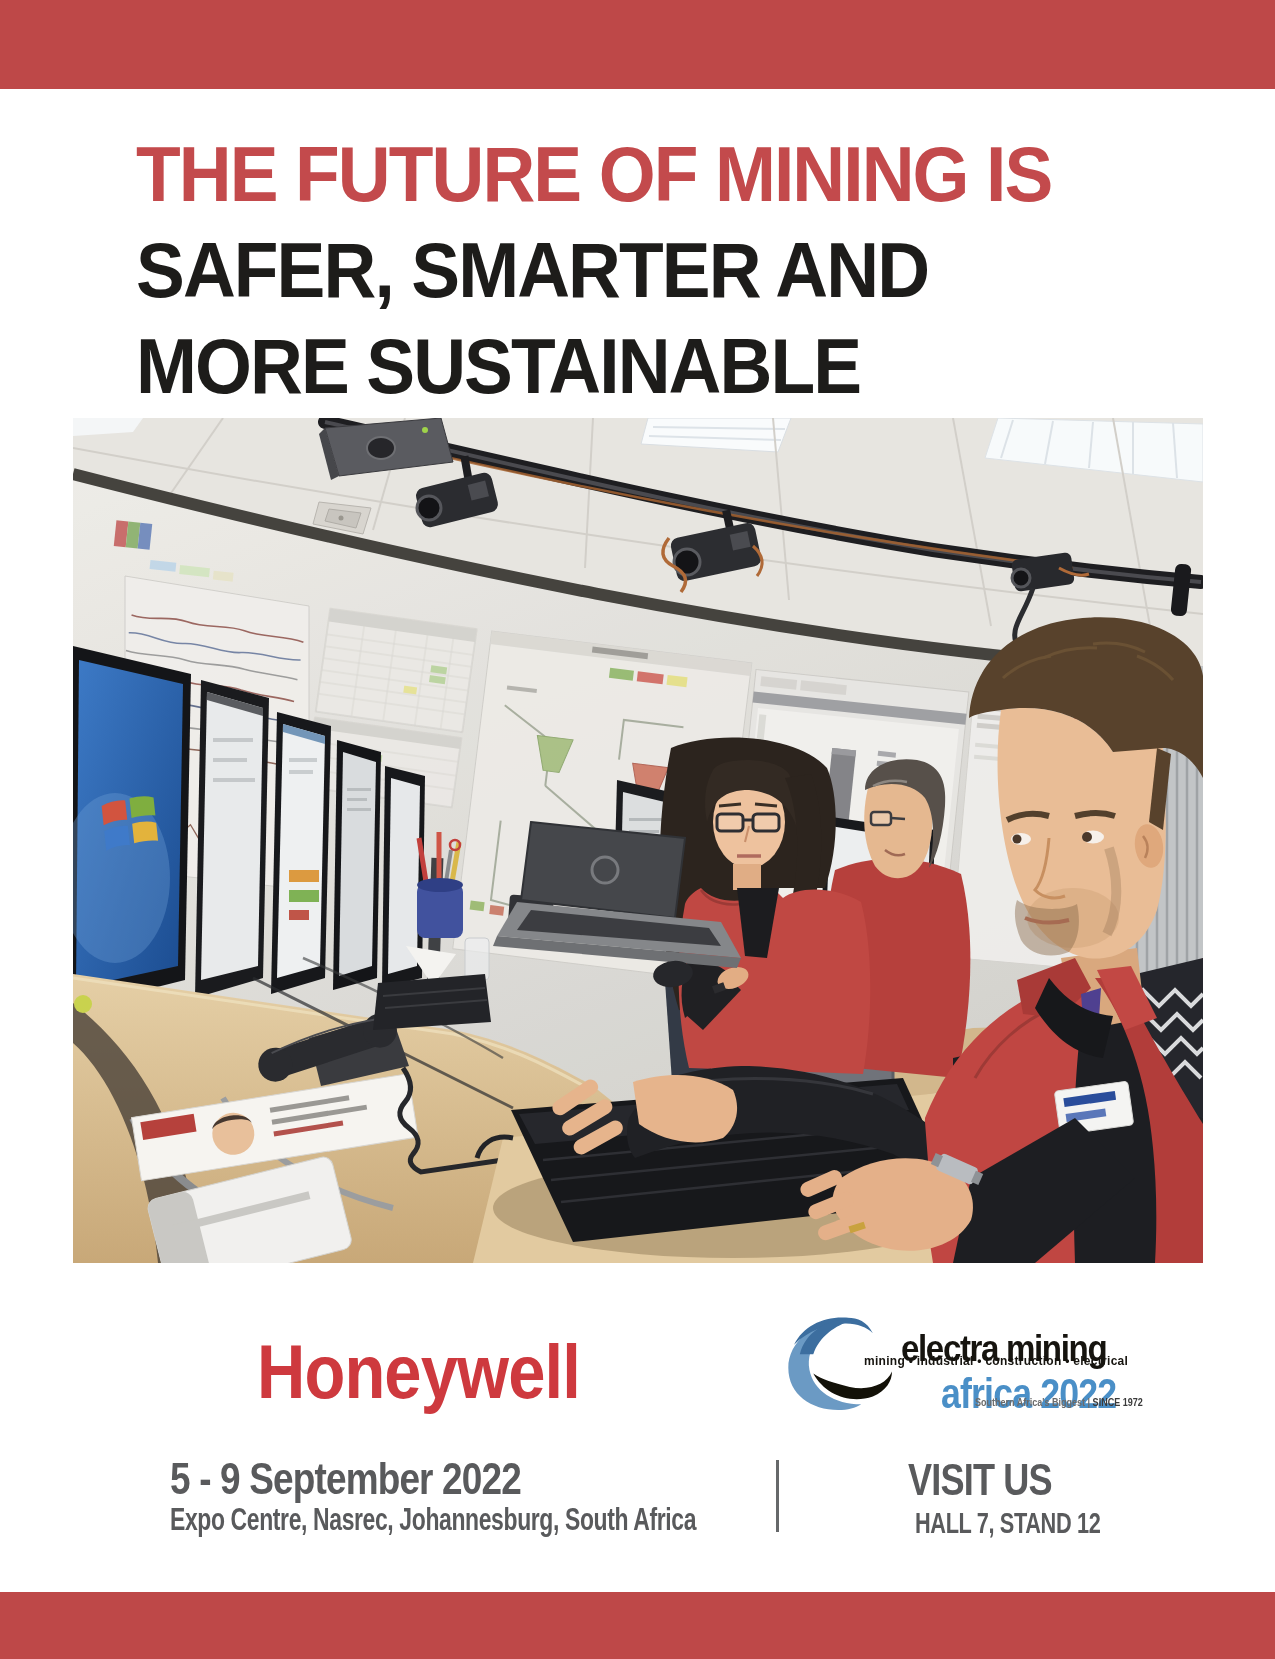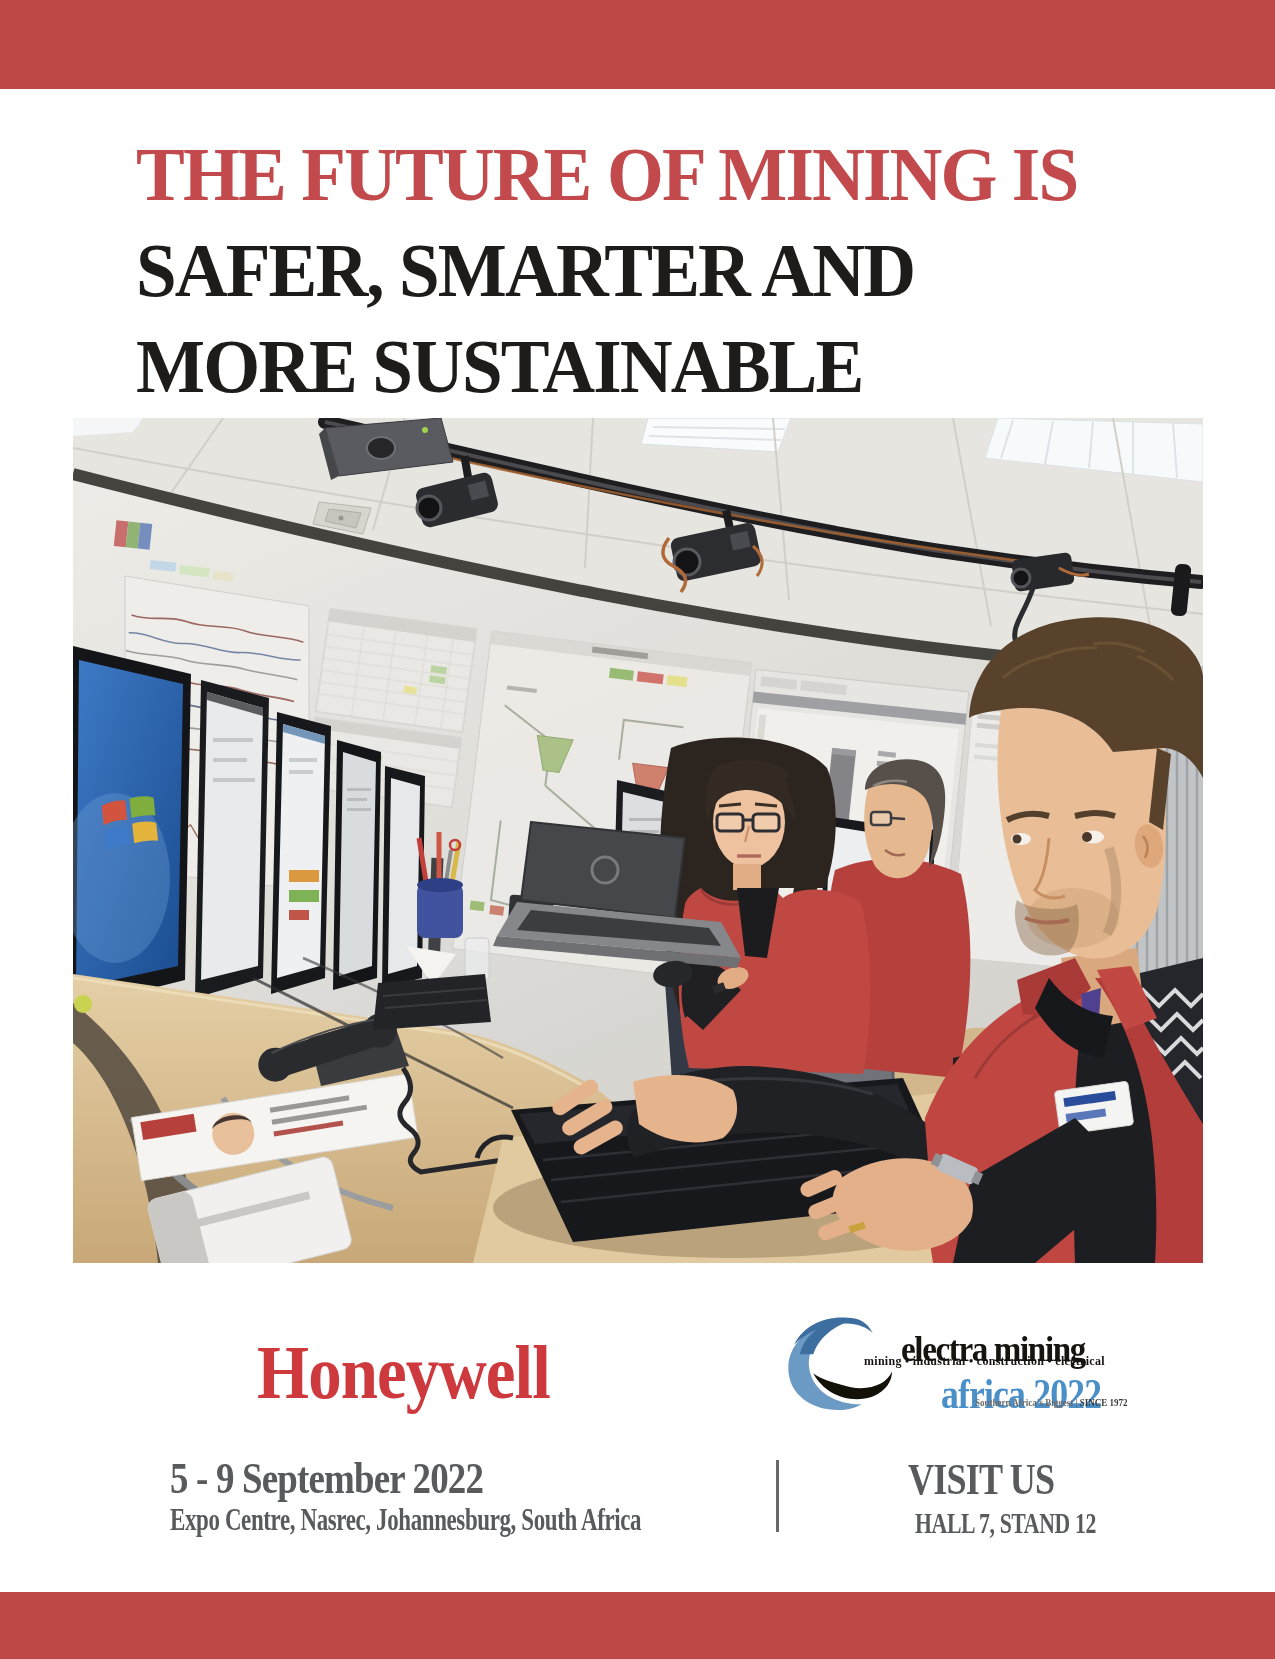--- a/index.html
+++ b/index.html
@@ -1,17 +1,17 @@
 <!DOCTYPE html>
 <html style="--banner_red: #BE4848; --headline_red: #C34A4C; --headline_black: #1D1C1A; --body_grey: #595A5C; --honeywell_red: #CE393E; --electra_blue: #4A8FC7; --electra_black: #16140F;"><head>
 <meta charset="utf-8">
 <style>
   html,body{margin:0;padding:0;background:#888;}
   .page{position:relative;width:1275px;height:1659px;background:#ffffff;overflow:hidden;
-        font-family:Liberation Serif, serif;margin:0 auto;}
+        font-family:Liberation Sans, sans-serif;margin:0 auto;}
   .banner{position:absolute;left:0;width:1275px;background:var(--banner_red,#BE4848);}
   .banner-top{top:0;height:89px;}
   .banner-bottom{top:1592px;height:67px;}
   .headline{position:absolute;left:136px;top:126px;font-weight:bold;}
   .headline span{display:block;font-size:77px;line-height:96px;letter-spacing:-2px;
         transform:scaleX(.95);transform-origin:left top;white-space:nowrap;color:var(--headline_black,#1D1C1A);}
   .headline .hl-red{color:var(--headline_red,#C34A4C);}
   .photo{position:absolute;left:73px;top:418px;width:1130px;height:845px;background:#e9e7e3;}
   .photo svg{display:block;}
   .honeywell{position:absolute;left:257px;top:1334px;font-size:76px;line-height:76px;font-weight:bold;

